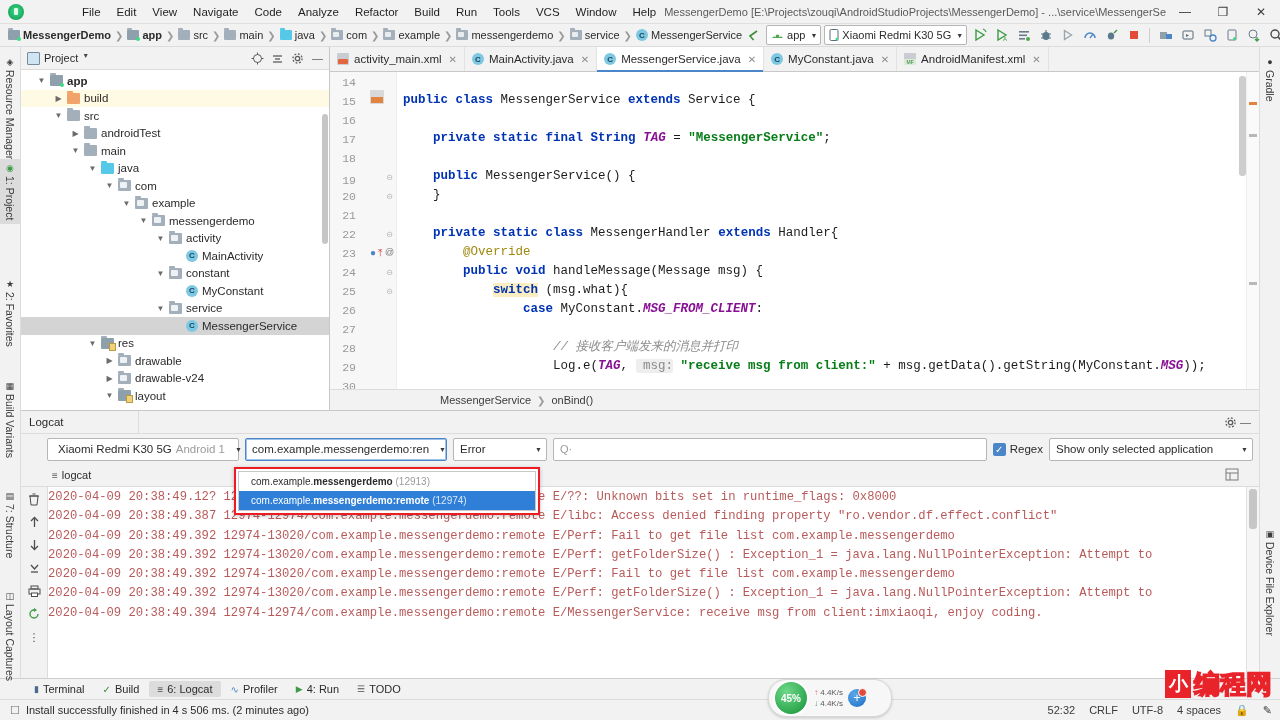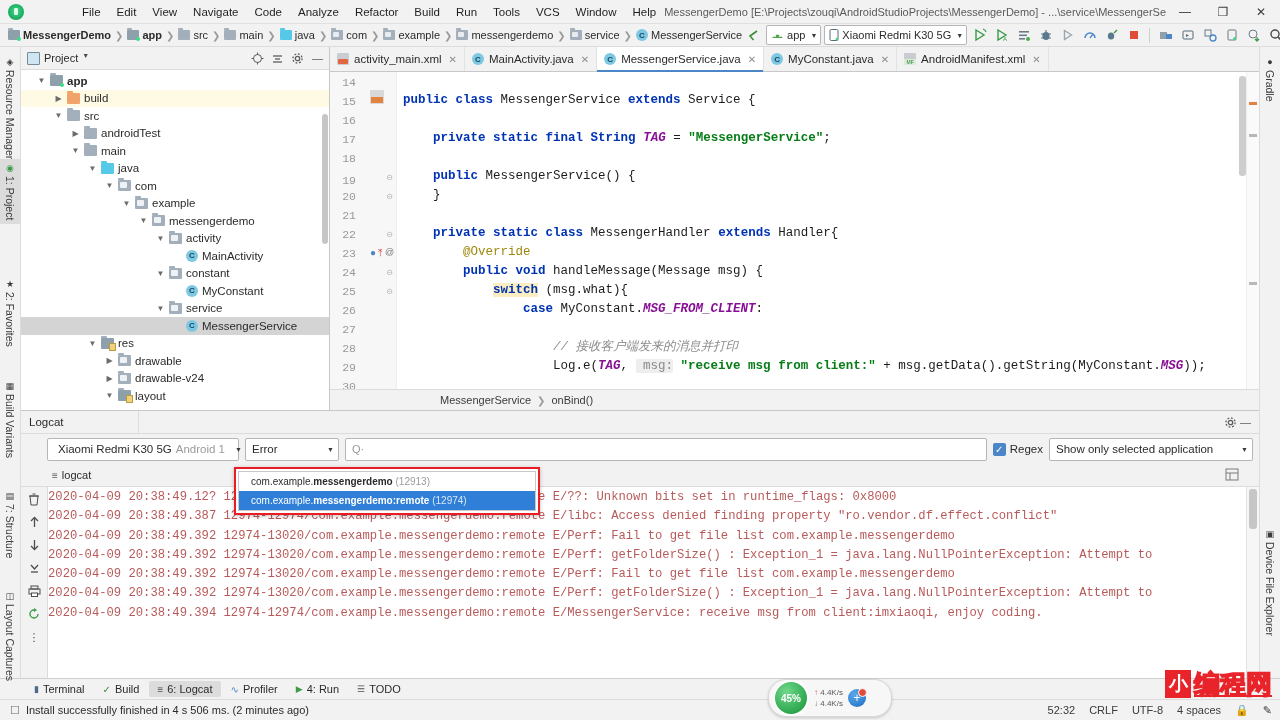--- a/index.html
+++ b/index.html
@@ -149,21 +149,21 @@
   .fw-circle{width:32px;height:32px;border-radius:50%;background:radial-gradient(circle at 36% 30%,#6fd88a,#2fa84f 70%,#1c8a3c);
     color:#fff;font-size:10px;font-weight:bold;display:flex;align-items:center;justify-content:center;flex:none;border:2px solid #fff;}
   .fw-rates{font-size:8px;color:#5a5a5a;line-height:11px;}
   .fw-rates .up{color:#e06666;} .fw-rates .dn{color:#3c9b46;}
   .fw-plus{width:18px;height:18px;border-radius:50%;background:radial-gradient(circle at 35% 30%,#5aa7e8,#1f6fc4);color:#fff;font-size:12px;display:flex;align-items:center;justify-content:center;position:relative;flex:none;}
   .fw-plus:after{content:"";position:absolute;right:-1px;top:-1px;width:7px;height:7px;border-radius:50%;background:#e04b3a;border:1px solid #fff;}
 
   
   .watermark{position:absolute;right:8px;bottom:22px;display:flex;align-items:center;gap:3px;z-index:35;}
   .wm-red{background:#e8242a;color:#fff;font-size:19px;font-weight:bold;padding:1px 4px;letter-spacing:-1px;font-family:"Liberation Serif",serif;}
-  .wm-txt{font-size:26px;font-weight:bold;color:#fff;-webkit-text-stroke:1.5px #e8242a;text-stroke:1.5px #e8242a;font-family:"DejaVu Sans",sans-serif;line-height:28px;text-decoration:underline;}
+  .wm-txt{font-size:26px;font-weight:bold;color:#fff;-webkit-text-stroke:1.5px #e8242a;text-stroke:1.5px #e8242a;font-family:"DejaVu Sans",sans-serif;line-height:28px;}
 </style>
 </head>
 <body>
 
 <div class="app">
 
   <div class="titlebar">
     <div class="as-logo"></div>
     <div class="menu">
       <div class="mi"><span>File</span></div>
@@ -610,20 +610,24 @@
 
         <div class="lctools">
           <div class="lcombo" style="width:180px;">
             <svg width="9" height="12" viewBox="0 0 9 12">
                 <rect x="0.5" y="0.5" width="8" height="11" rx="1.2" stroke="#5a6b78" fill="none"></rect>
               </svg>
             <span>Xiaomi Redmi K30 5G</span>
             <span style="color:#9b9b9b;">Android 1</span>
             <span class="carat">▼</span>
           </div>
+          <div class="lcombo focus" style="width:190px;">
+            <span>com.example.messengerdemo:ren</span>
+            <span class="carat">▼</span>
+          </div>
           <div class="lcombo" style="width:82px;">
             <span>Error</span>
             <span class="carat">▼</span>
           </div>
           <div class="searchbox">
             <span>Q·</span>
           </div>
           <div style="display:flex;align-items:center;gap:4px;">
             <span class="chk">✓</span>
             <span style="font-size:11.5px;">Regex</span>

